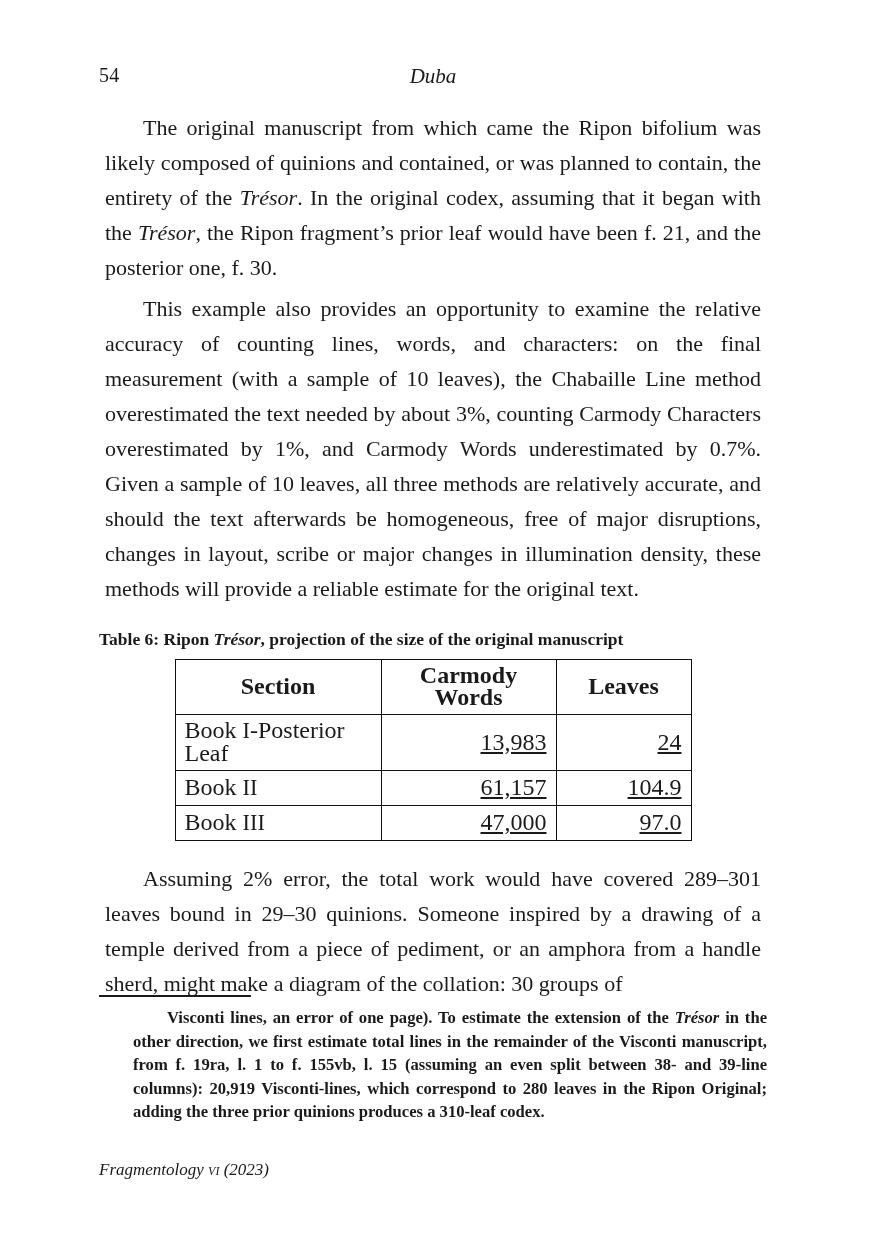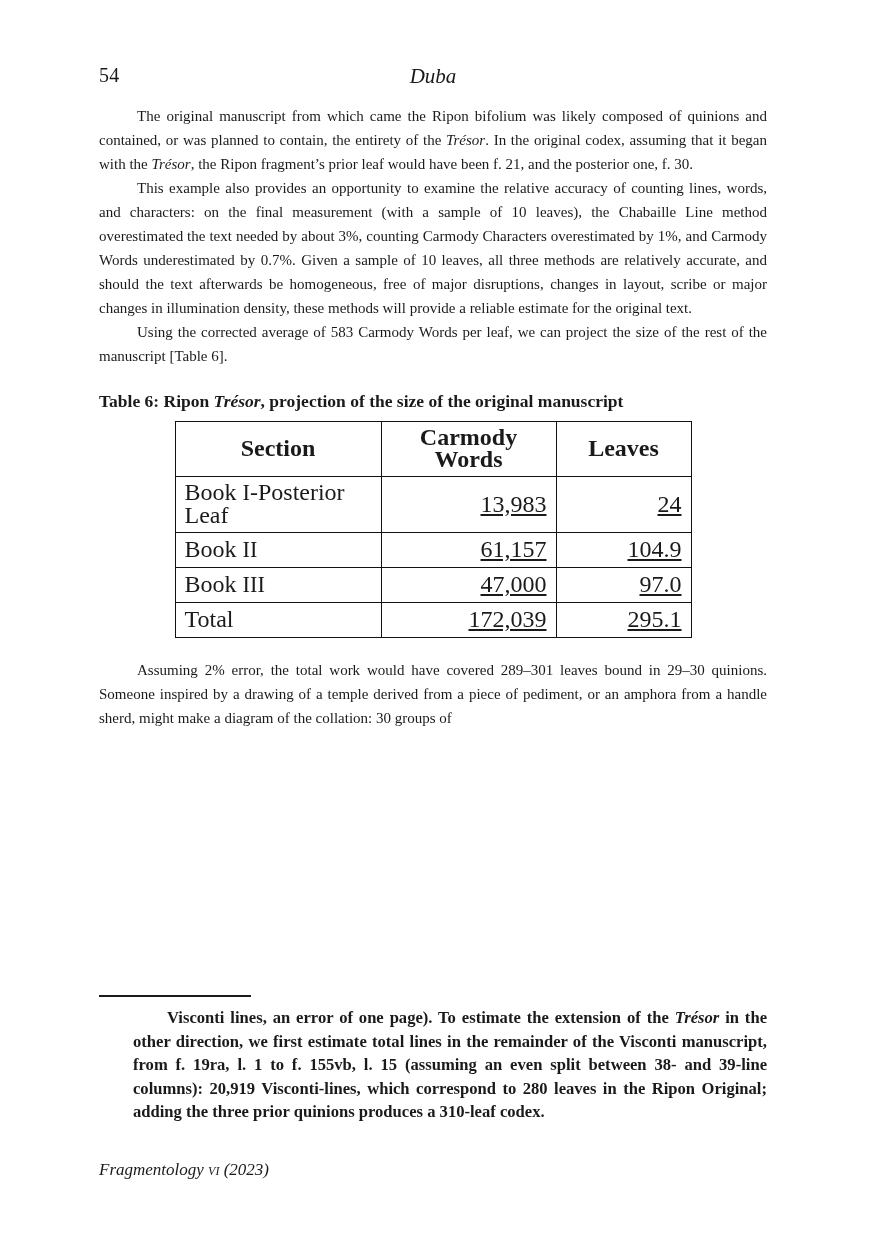--- a/index.html
+++ b/index.html
@@ -45,23 +45,23 @@
     position: absolute;
     left: 0;
     right: 0;
     top: 0;
     text-align: center;
     font-style: italic;
     font-size: 21px;
   }
   
   p.body {
-    margin: 0;
-    font-size: 15px;
-    line-height: 24px;
+    margin: 6px;
+    font-size: 22px;
+    line-height: 35px;
     text-align: justify;
     text-justify: inter-word;
     text-indent: 38px;
     hyphens: manual;
   }
   .it { font-style: italic; }
   .sc {
     font-variant: small-caps;
     font-size: 0.93em;
   }
@@ -143,21 +143,20 @@
 
   <div class="content">
 
     <div class="runhead">
       <div class="folio">54</div>
       <div class="runhead-title">Duba</div>
     </div>
 
     <p class="body" id="para-1">The original manuscript from which came the Ripon bifolium was likely composed of quinions and contained, or was planned to contain, the entirety of the <span class="it">Trésor</span>. In the original codex, assuming that it began with the <span class="it">Trésor</span>, the Ripon fragment’s prior leaf would have been f. 21, and the posterior one, f. 30.</p>
     <p class="body" id="para-2">This example also provides an opportunity to examine the relative accuracy of counting lines, words, and characters: on the final measurement (with a sample of 10 leaves), the Chabaille Line method overestimated the text needed by about 3%, counting Carmody Characters overestimated by 1%, and Carmody Words underestimated by 0.7%. Given a sample of 10 leaves, all three methods are relatively accurate, and should the text afterwards be homogeneous, free of major disruptions, changes in layout, scribe or major changes in illumination density, these methods will provide a reliable estimate for the original text.</p>
-    <p class="body" id="para-3">Using the corrected average of 583 Carmody Words per leaf, we can project the size of the rest of the manuscript [Table 6].</p>
 
     <div class="table-caption" id="table-caption">Table 6: Ripon <span class="it">Trésor</span>, projection of the size of the original manuscript</div>
 
     <table class="projection">
       <colgroup>
         <col class="c1">
           <col class="c2">
           <col class="c3">
       </colgroup>
       <thead>
@@ -176,25 +175,20 @@
           <tr>
             <td class="section">Book <span class="sc">II</span></td>
             <td class="num">61,157</td>
             <td class="num">104.9</td>
           </tr>
           <tr>
             <td class="section">Book <span class="sc">III</span></td>
             <td class="num">47,000</td>
             <td class="num">97.0</td>
           </tr>
-          <tr>
-            <td class="section">Total</td>
-            <td class="num">172,039</td>
-            <td class="num">295.1</td>
-          </tr>
         </tbody>
     </table>
 
     <p class="body after-table">Assuming 2% error, the total work would have covered 289–301 leaves bound in 29–30 quinions. Someone inspired by a drawing of a temple derived from a piece of pediment, or an amphora from a handle sherd, might make a diagram of the collation: 30 groups of</p>
 
   </div>
 
   <div class="footnote-area">
     <div class="footnote-rule"></div>
     <p class="footnote" id="footnote">Visconti lines, an error of one page). To estimate the extension of the <span class="it">Trésor</span> in the other direction, we first estimate total lines in  the remainder of the Visconti manuscript, from f. 19ra, l. 1 to f. 155vb, l. 15 (assuming an even split between 38- and 39-line columns): 20,919 Visconti-lines, which correspond to 280 leaves in the Ripon Original; adding the three prior quinions produces a 310-leaf codex.</p>

